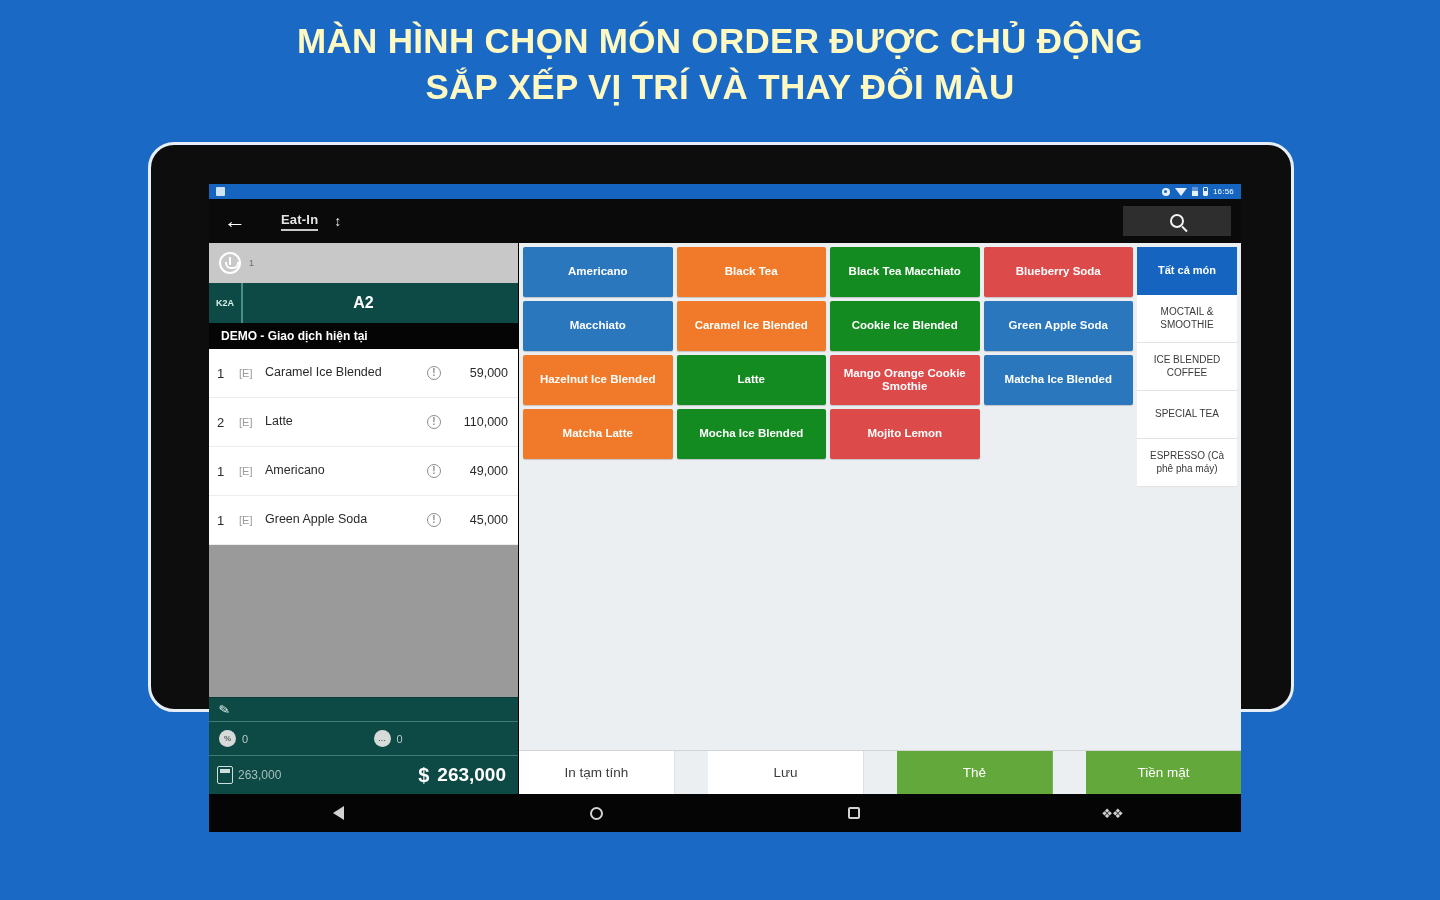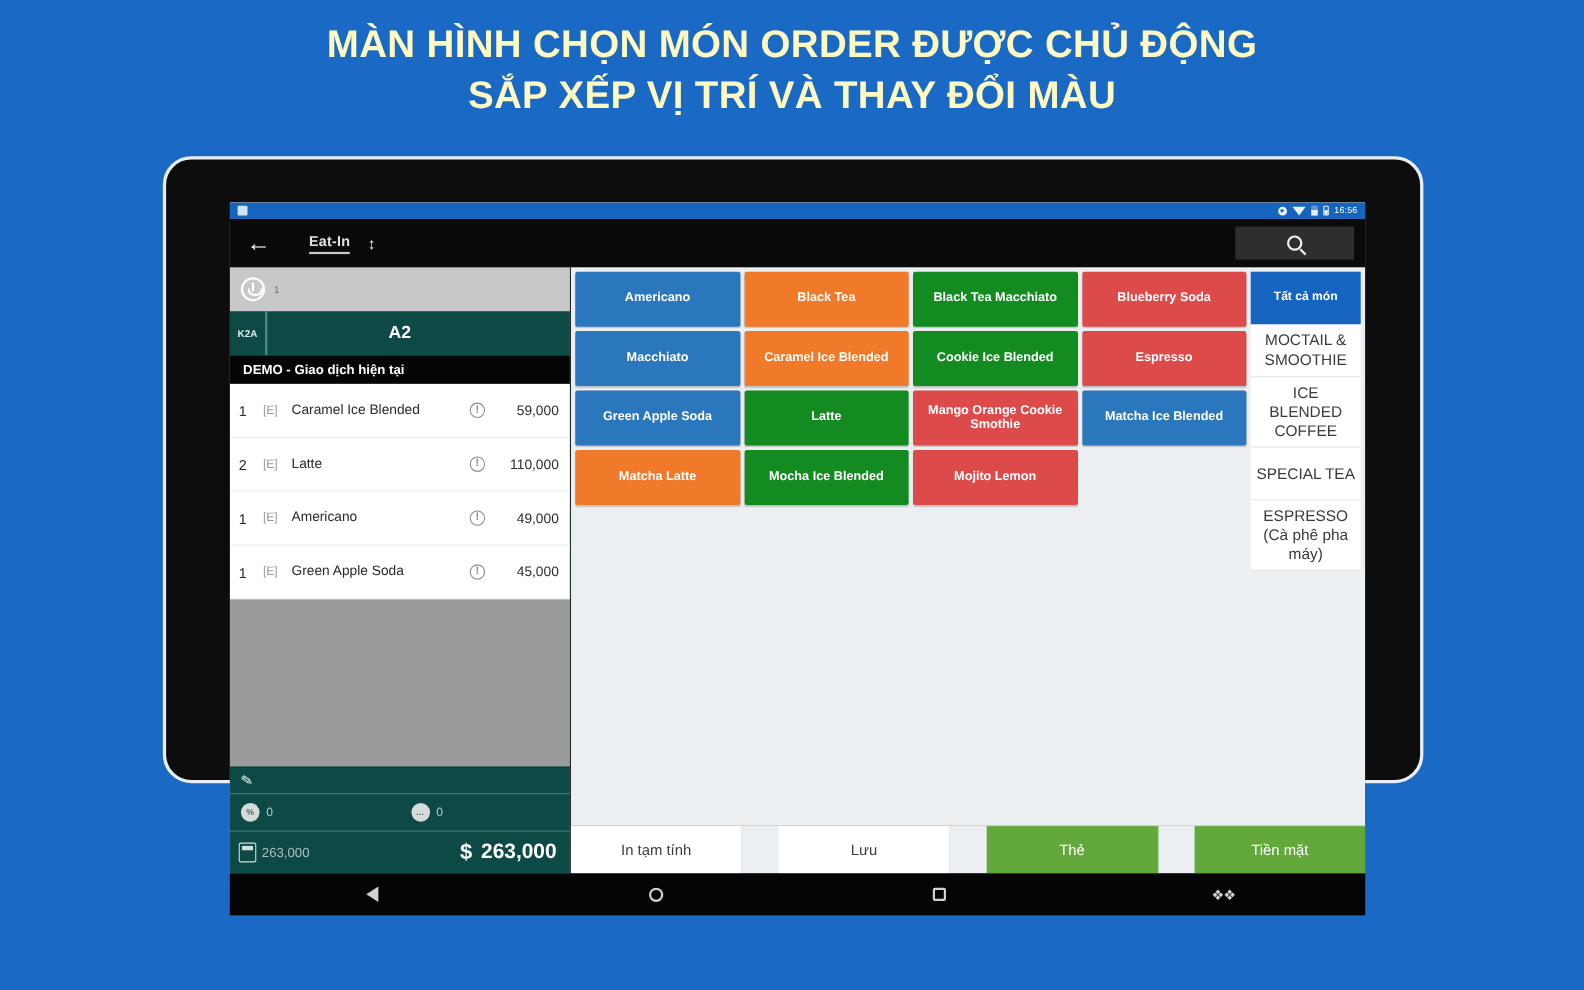--- a/index.html
+++ b/index.html
@@ -362,21 +362,21 @@
   
   .categories {
     width: 104px;
     padding: 4px 4px 4px 0;
     display: flex; flex-direction: column;
     gap: 0;
   }
   .cat {
     background: #ffffff;
     color: #3a3a3a;
-    font-size: 14px;
+    font-size: 10px;
     text-align: center;
     display: flex; align-items: center; justify-content: center;
     padding: 6px 5px;
     line-height: 1.22;
     min-height: 48px;
     border-bottom: 1px solid #e2e2e2;
   }
   .cat.active {
     background: #1565c0;
     color: #ffffff;
@@ -569,23 +569,23 @@
 
             <div class="products">
               <div class="prod" style="background:#2b77bd">Americano</div>
               <div class="prod" style="background:#f07a2a">Black Tea</div>
               <div class="prod" style="background:#138b21">Black Tea Macchiato</div>
               <div class="prod" style="background:#dd4a4a">Blueberry Soda</div>
 
               <div class="prod" style="background:#2b77bd">Macchiato</div>
               <div class="prod" style="background:#f07a2a">Caramel Ice Blended</div>
               <div class="prod" style="background:#138b21">Cookie Ice Blended</div>
-              <div class="prod" style="background:#dd4a4a">Espresso</div>
 
               <div class="prod" style="background:#2b77bd">Green Apple Soda</div>
+              <div class="prod" style="background:#f07a2a">Hazelnut Ice Blended</div>
               <div class="prod" style="background:#138b21">Latte</div>
               <div class="prod" style="background:#dd4a4a">Mango Orange Cookie Smothie</div>
 
               <div class="prod" style="background:#2b77bd">Matcha Ice Blended</div>
               <div class="prod" style="background:#f07a2a">Matcha Latte</div>
               <div class="prod" style="background:#138b21">Mocha Ice Blended</div>
               <div class="prod" style="background:#dd4a4a">Mojito Lemon</div>
             </div>
 
             <div class="categories">

